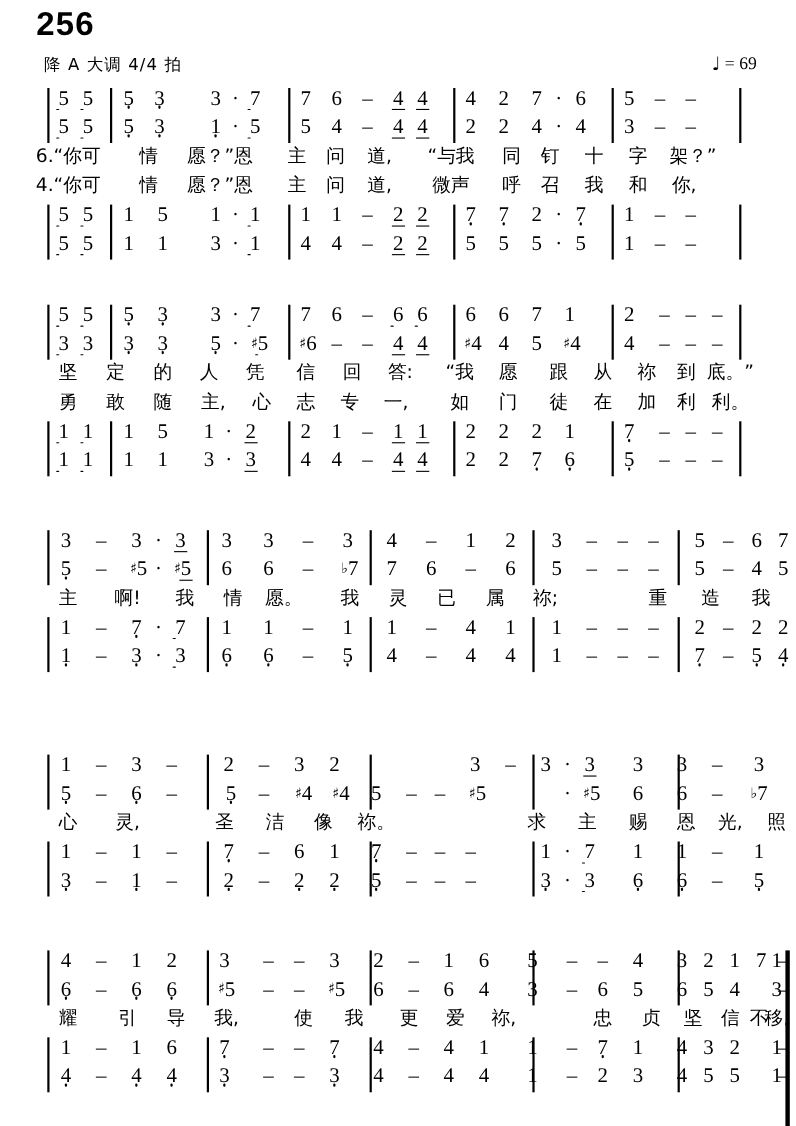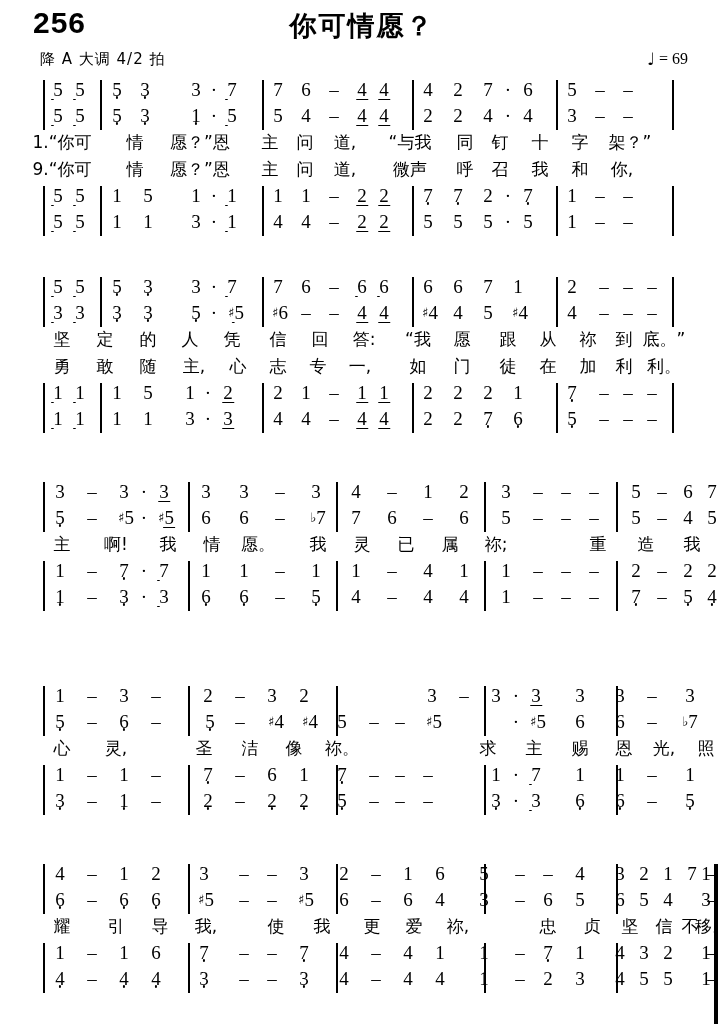--- a/index.html
+++ b/index.html
@@ -135,22 +135,21 @@
     position: relative;
     top: -2px;
   }
 </style>
 </head>
 <body>
 
 <div class="page">
 
   <div class="hymn-number">256</div>
-  <div class="hymn-title">你可情愿？</div>
-  <div class="key-sig">降 A 大调   4/2 拍</div>
+  <div class="key-sig">降 A 大调   4/4 拍</div>
   <div class="tempo">
     <span class="note-glyph">♩</span>
     <span>= 69</span>
   </div>
 
   <div id="systems-host">
       <div class="system" style="top: 78px;">
         <div style="position: relative;">
           <div class="staff-row">
             <span class="tok" style="left: 58px;"><span class="dotD und">5</span></span>
@@ -197,35 +196,35 @@
             <span class="tok" style="left: 628px;"><span class="">–</span></span>
           </div>
           <div class="bar" style="left: 43px; top: 2px; height: 50px;"></div>
           <div class="bar" style="left: 100px; top: 2px; height: 50px;"></div>
           <div class="bar" style="left: 262px; top: 2px; height: 50px;"></div>
           <div class="bar" style="left: 412px; top: 2px; height: 50px;"></div>
           <div class="bar" style="left: 556px; top: 2px; height: 50px;"></div>
           <div class="bar" style="left: 672px; top: 2px; height: 50px;"></div>
         </div>
         <div class="lyric-row">
-          <span class="lyr" style="left: 62px;">1.“你可</span>
+          <span class="lyr" style="left: 62px;">6.“你可</span>
           <span class="lyr" style="left: 135px;">情</span>
           <span class="lyr" style="left: 200px;">愿？”恩</span>
           <span class="lyr" style="left: 270px;">主</span>
           <span class="lyr" style="left: 305px;">问</span>
           <span class="lyr" style="left: 345px;">道,</span>
           <span class="lyr" style="left: 410px;">“与我</span>
           <span class="lyr" style="left: 465px;">同</span>
           <span class="lyr" style="left: 500px;">钉</span>
           <span class="lyr" style="left: 540px;">十</span>
           <span class="lyr" style="left: 580px;">字</span>
           <span class="lyr" style="left: 630px;">架？”</span>
         </div>
         <div class="lyric-row">
-          <span class="lyr" style="left: 62px;">9.“你可</span>
+          <span class="lyr" style="left: 62px;">4.“你可</span>
           <span class="lyr" style="left: 135px;">情</span>
           <span class="lyr" style="left: 200px;">愿？”恩</span>
           <span class="lyr" style="left: 270px;">主</span>
           <span class="lyr" style="left: 305px;">问</span>
           <span class="lyr" style="left: 345px;">道,</span>
           <span class="lyr" style="left: 410px;">微声</span>
           <span class="lyr" style="left: 465px;">呼</span>
           <span class="lyr" style="left: 500px;">召</span>
           <span class="lyr" style="left: 540px;">我</span>
           <span class="lyr" style="left: 580px;">和</span>

